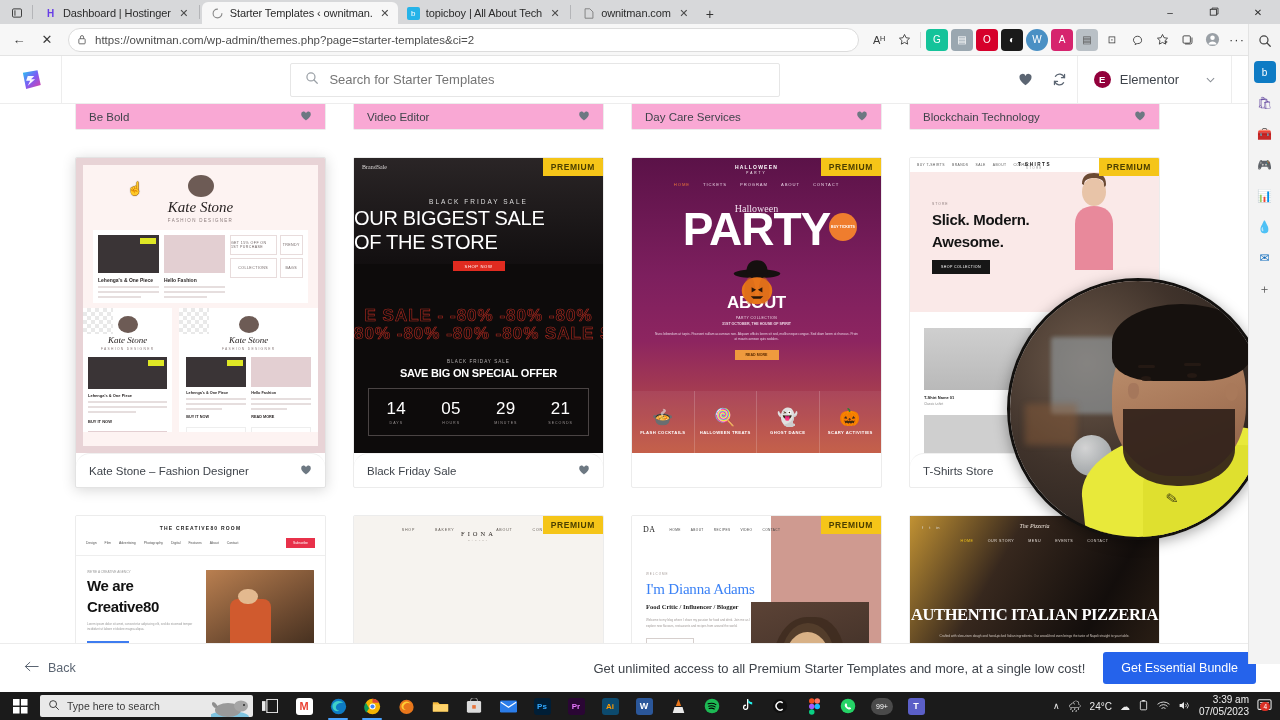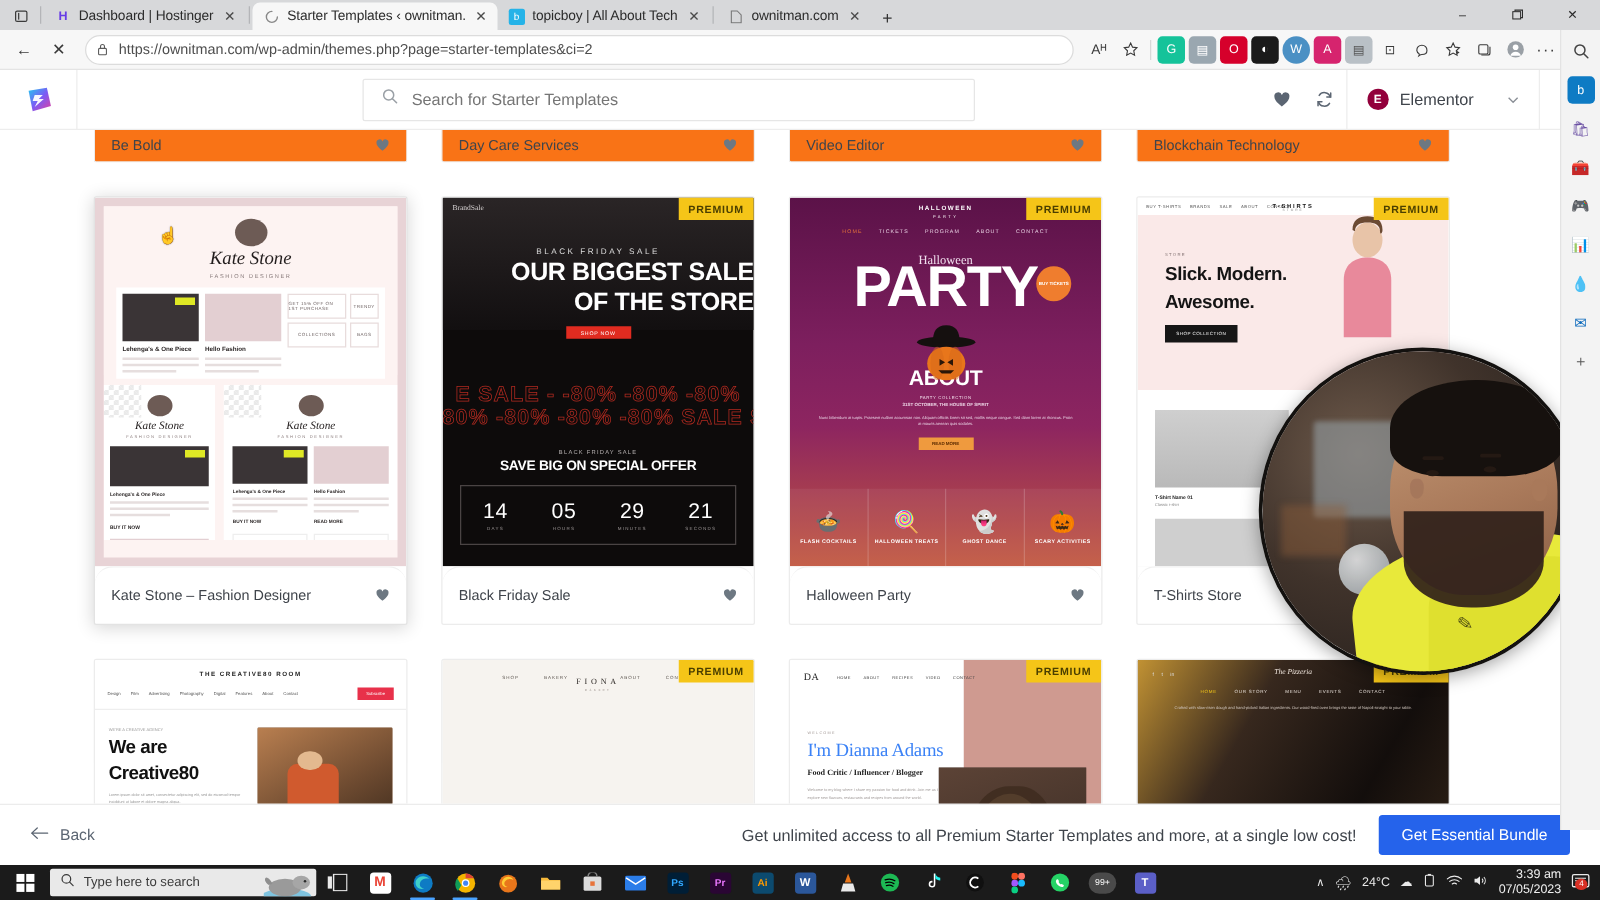--- a/index.html
+++ b/index.html
@@ -94,34 +94,34 @@
   .grid-scroll{position:absolute;top:48px;left:0;right:0;bottom:49px;overflow:hidden;background:#fff;}
   .grid{
     display:grid;grid-template-columns:repeat(4,251px);gap:27px;
     padding:0 0 0 75px;position:relative;
   }
   .card{
     background:#fff;border:1px solid #ececec;border-radius:2px;overflow:hidden;position:relative;
   }
   .card .thumb{width:100%;height:295px;overflow:hidden;position:relative;background:#f4f4f4;}
   .card .cap{
-    height:46px;display:flex;align-items:center;justify-content:space-between;
+    height:34px;display:flex;align-items:center;justify-content:space-between;
     padding:0 13px;border-top:1px solid #f0f0f0;border-radius:14px;
   }
   .card .cap .name{font-size:11.5px;color:#3f444b;white-space:nowrap;overflow:hidden;}
   .heart{color:#6d7882;font-size:12px;line-height:1;}
   .card.hovered{box-shadow:0 2px 14px rgba(0,0,0,.16);border-color:#e3e3e3;}
   .prem{
     position:absolute;top:0;right:0;background:#f5c518;color:#4b3f00;
     font-size:8.5px;font-weight:bold;letter-spacing:.6px;padding:4px 8px;z-index:6;
   }
 
   
   .stub{
-    background:#f97316;border:1px solid #ececec;border-top:0;border-radius:0 0 2px 2px;
+    background:#f9a8d4;border:1px solid #ececec;border-top:0;border-radius:0 0 2px 2px;
     height:26px;display:flex;align-items:center;justify-content:space-between;padding:0 13px;
   }
   .stub .name{font-size:11.5px;color:#3f444b;}
 
   
   .th{position:absolute;inset:0;}
   
   .ks{background:#e8d3d6;padding:7px;}
   .ks-inner{background:#fdf3f2;height:100%;position:relative;overflow:hidden;}
   .ks-top{background:#fdf3f2;height:48%;padding:8px 10px;}
@@ -146,21 +146,21 @@
     background-image:linear-gradient(45deg,#dcdcdc 25%,transparent 25%,transparent 75%,#dcdcdc 75%),
                      linear-gradient(45deg,#dcdcdc 25%,transparent 25%,transparent 75%,#dcdcdc 75%);
     background-size:8px 8px;background-position:0 0,4px 4px;
   }
 
   
   .bf{background:#0d0b0b;}
   .bf-hero{height:36%;position:relative;background:linear-gradient(180deg,#2a2526 0%,#120f10 100%);}
   .bf-brand{position:absolute;left:8px;top:6px;font-family:"Liberation Serif",serif;font-size:6px;color:#d9d5d5;}
   .bf-k{font-size:6.5px;color:#dedede;letter-spacing:2px;text-align:center;padding-top:40px;}
-  .bf-h1{font-size:20px;font-weight:bold;color:#fff;text-align:right;line-height:1.05;letter-spacing:-0.3px;margin-top:3px;}
+  .bf-h1{font-size:20px;font-weight:normal;color:#fff;text-align:left;line-height:1.05;letter-spacing:-0.3px;margin-top:3px;}
   .bf-btn{width:52px;height:10px;background:#e02b20;margin:8px auto 0;display:flex;align-items:center;justify-content:center;color:#fff;font-size:4.2px;letter-spacing:.6px;}
   .bf-mid{height:30%;position:relative;overflow:hidden;}
   .bf-ghost{
     position:absolute;width:100%;text-align:center;font-size:17px;font-weight:bold;
     -webkit-text-stroke:.6px #b22a20;color:transparent;letter-spacing:1px;white-space:nowrap;
   }
   .bf-save-k{font-size:4.6px;color:#b5b0b0;text-align:center;letter-spacing:1px;}
   .bf-save{font-size:11px;font-weight:bold;color:#fff;text-align:center;letter-spacing:-0.2px;margin-top:3px;}
   .bf-timer{margin:9px 14px 0;border:1px solid #4a4444;display:flex;height:48px;align-items:center;}
   .bf-cell{flex:1;text-align:center;}
@@ -509,29 +509,29 @@
       <div class="grid" style="padding-top:0;">
         <div class="stub">
           <span class="name">Be Bold</span>
           <span class="heart">
             <svg width="12" height="12" viewBox="0 0 16 16">
                 <path d="M8 14S1.6 9.9 1.6 5.8A3.3 3.3 0 0 1 8 4.3a3.3 3.3 0 0 1 6.4 1.5C14.4 9.9 8 14 8 14z" fill="#6d7882"></path>
               </svg>
           </span>
         </div>
         <div class="stub">
-          <span class="name">Day Care Services</span>
+          <span class="name">Video Editor</span>
           <span class="heart">
             <svg width="12" height="12" viewBox="0 0 16 16">
                 <path d="M8 14S1.6 9.9 1.6 5.8A3.3 3.3 0 0 1 8 4.3a3.3 3.3 0 0 1 6.4 1.5C14.4 9.9 8 14 8 14z" fill="#6d7882"></path>
               </svg>
           </span>
         </div>
         <div class="stub">
-          <span class="name">Video Editor</span>
+          <span class="name">Day Care Services</span>
           <span class="heart">
             <svg width="12" height="12" viewBox="0 0 16 16">
                 <path d="M8 14S1.6 9.9 1.6 5.8A3.3 3.3 0 0 1 8 4.3a3.3 3.3 0 0 1 6.4 1.5C14.4 9.9 8 14 8 14z" fill="#6d7882"></path>
               </svg>
           </span>
         </div>
         <div class="stub">
           <span class="name">Blockchain Technology</span>
           <span class="heart">
             <svg width="12" height="12" viewBox="0 0 16 16">
@@ -731,28 +731,20 @@
                     <span class="hw-ti">👻</span>
                     <span class="hw-tl">GHOST DANCE</span>
                   </div>
                 <div class="hw-t">
                     <span class="hw-ti">🎃</span>
                     <span class="hw-tl">SCARY ACTIVITIES</span>
                   </div>
               </div>
             </div>
           </div>
-          <div class="cap">
-            <span class="name">Halloween Party</span>
-            <span class="heart">
-              <svg width="12" height="12" viewBox="0 0 16 16">
-                  <path d="M8 14S1.6 9.9 1.6 5.8A3.3 3.3 0 0 1 8 4.3a3.3 3.3 0 0 1 6.4 1.5C14.4 9.9 8 14 8 14z" fill="#6d7882"></path>
-                </svg>
-            </span>
-          </div>
         </div>
 
         <div class="card">
           <div class="prem">PREMIUM</div>
           <div class="thumb">
             <div class="th ts">
               <div class="ts-nav">
                 <span>BUY T-SHIRTS</span>
                 <span>BRANDS</span>
                 <span>SALE</span>
@@ -903,20 +895,21 @@
                     <span>in</span>
                   </div>
                 <div class="pz-logo">The Pizzeria</div>
                 <div class="pz-nav">
                   <span class="on">HOME</span>
                   <span>OUR STORY</span>
                   <span>MENU</span>
                   <span>EVENTS</span>
                   <span>CONTACT</span>
                 </div>
+                <div class="pz-h">AUTHENTIC ITALIAN PIZZERIA</div>
                 <div class="pz-p">Crafted with slow-risen dough and hand-picked Italian ingredients. Our wood-fired oven brings the taste of Napoli straight to your table.</div>
 
               </div>
             </div>
           </div>
 
         </div>
       </div>
     </div>
 

